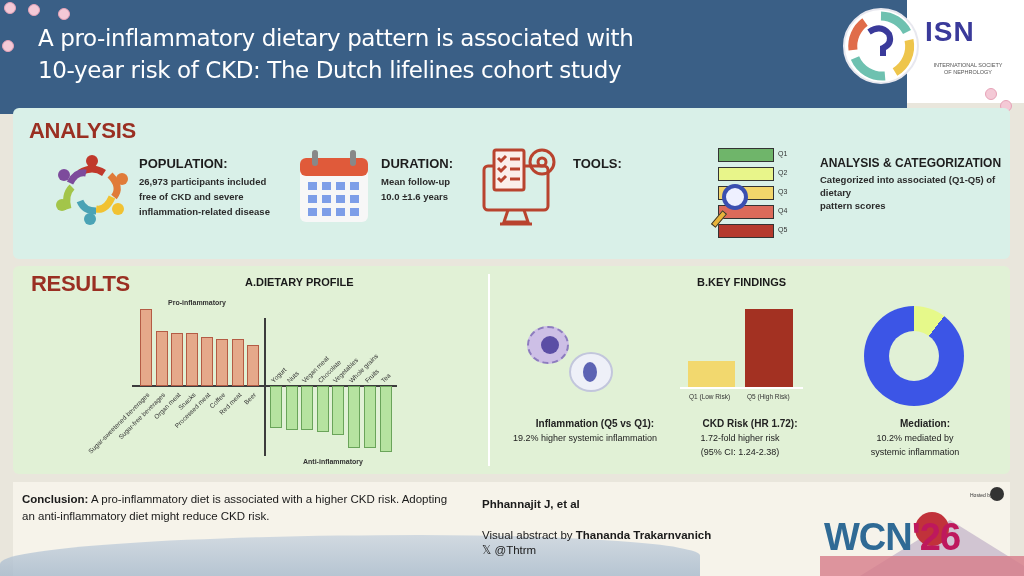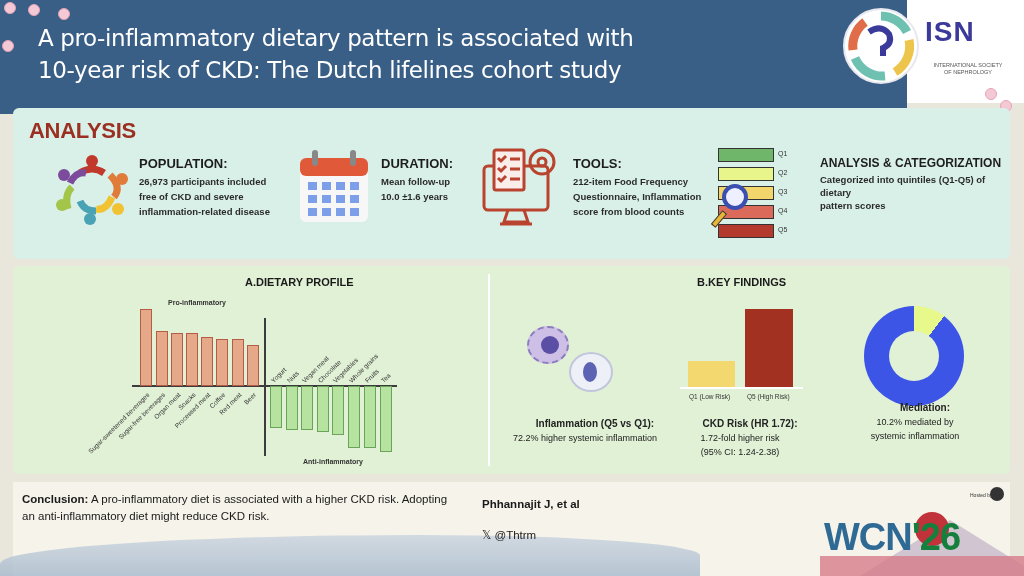--- a/index.html
+++ b/index.html
@@ -42,21 +42,21 @@
   .kf-label b { font-size: 10px; margin-left: 20px; }
   .cell { position: absolute; border-radius: 50%; }
 
   
   .footer { position: absolute; left: 13px; top: 482px; width: 997px; height: 94px; background: #f6f3ea; }
   .footer-wave { position: absolute; left: 0; top: 535px; width: 700px; height: 41px; background: linear-gradient(180deg,#c8d3de 0%, #a6b9cc 100%); border-radius: 60% 40% 0 0 / 70% 50% 0 0; opacity: 0.8; }
   .conclusion { position: absolute; left: 22px; top: 491px; width: 440px; font-size: 11.5px; line-height: 17px; color: #1a1a1a; }
   .authors { position: absolute; left: 482px; top: 498px; font-weight: bold; font-size: 11.5px; color: #1a1a1a; }
   .credit { position: absolute; left: 482px; top: 528px; font-size: 11.5px; color: #1a1a1a; line-height: 15px; }
   .wcn { position: absolute; left: 824px; top: 516px; font-size: 38px; font-weight: bold; letter-spacing: -1px; color: #2f6a95; }
-  .wcn span { color: #15803d; }
+  .wcn span { color: #be185d; }
   .fuji { position: absolute; left: 860px; top: 520px; width: 0; height: 0; border-left: 90px solid transparent; border-right: 90px solid transparent; border-bottom: 56px solid #b9a7c2; opacity: 0.6; }
   .sun { position: absolute; left: 915px; top: 512px; width: 34px; height: 34px; border-radius: 50%; background: #c1323b; }
   .pinkband { position: absolute; left: 820px; top: 556px; width: 204px; height: 20px; background: #d77c8a; opacity: 0.8; }
 </style>
 </head>
 <body>
 
 <div class="header">
   <div class="header-title">
     <div>A pro-inflammatory dietary pattern is associated with</div>
@@ -154,51 +154,47 @@
         <line x1="28" y1="13" x2="38" y2="13"></line>
           <line x1="28" y1="23" x2="38" y2="23"></line>
           <line x1="28" y1="33" x2="38" y2="33"></line>
         <circle cx="60" cy="16" r="12"></circle>
           <circle cx="60" cy="16" r="4"></circle>
       </g>
     </svg>
   </div>
   <div class="m-item" style="left:535px;top:48px">
     <div class="m-head">TOOLS:</div>
-    <div class="m-body">
-      <div>212-item Food Frequency</div>
-      <div>Questionnaire, Inflammation</div>
-      <div>score from blood counts</div>
-    </div>
   </div>
 
   <div class="m-item" style="left:680px;top:38px;width:82px;height:94px">
     <div style="position:absolute;left:0;top:2px;width:56px;height:14px;background:#6fb56a;border:1px solid #333"></div>
     <div style="position:absolute;left:0;top:21px;width:56px;height:14px;background:#e8f58a;border:1px solid #333"></div>
     <div style="position:absolute;left:0;top:40px;width:56px;height:14px;background:#f2d56b;border:1px solid #333"></div>
     <div style="position:absolute;left:0;top:59px;width:56px;height:14px;background:#dc6a5a;border:1px solid #333"></div>
     <div style="position:absolute;left:0;top:78px;width:56px;height:14px;background:#b53a2e;border:1px solid #333"></div>
     <div class="small-lab" style="left:60px;top:4px;font-weight:normal">Q1</div>
     <div class="small-lab" style="left:60px;top:23px;font-weight:normal">Q2</div>
     <div class="small-lab" style="left:60px;top:42px;font-weight:normal">Q3</div>
     <div class="small-lab" style="left:60px;top:61px;font-weight:normal">Q4</div>
     <div class="small-lab" style="left:60px;top:80px;font-weight:normal">Q5</div>
     <div style="position:absolute;left:4px;top:38px;width:26px;height:26px;border-radius:50%;border:4px solid #3a4fb0;background:#eef0ff"></div>
     <div style="position:absolute;left:-2px;top:64px;width:6px;height:18px;background:#e8b43a;transform:rotate(40deg);border:1px solid #333"></div>
   </div>
   <div class="m-item" style="left:782px;top:48px">
     <div class="m-head" style="font-size:12px">ANALYSIS &amp; CATEGORIZATION</div>
     <div class="m-body" style="line-height:13px">
-      <div>Categorized into quintiles (Q1-Q5) of dietary</div>
+      <div>Categorized into associated (Q1-Q5) of dietary</div>
       <div>pattern scores</div>
     </div>
   </div>
 </div>
 
 <div class="results">
+  <div class="section-title" style="left:18px;top:5px">RESULTS</div>
   <div class="chart-title" style="left:232px;top:10px">A.DIETARY PROFILE</div>
   <div class="small-lab" style="left:155px;top:33px">Pro-inflammatory</div>
   <div class="small-lab" style="left:290px;top:192px">Anti-inflammatory</div>
   <div class="chart-title" style="left:684px;top:10px">B.KEY FINDINGS</div>
 </div>
 
 <div>
   <div class="axis-h" style="left:132px;top:385px;width:265px"></div>
   <div class="axis-v" style="left:264px;top:318px;height:138px"></div>
 
@@ -243,49 +239,50 @@
 
 <div>
   <div class="cell" style="left:527px;top:326px;width:42px;height:38px;background:#cdbfe6;border:2px dashed #8d7cbf">
     <div style="position:absolute;left:12px;top:8px;width:18px;height:18px;border-radius:50%;background:#5b4ea5"></div>
   </div>
   <div class="cell" style="left:569px;top:352px;width:44px;height:40px;background:#eef0f8;border:2px solid #c2c6dc">
     <div style="position:absolute;left:12px;top:8px;width:14px;height:20px;border-radius:50%;background:#5c63b3"></div>
   </div>
   <div class="kf-label" style="left:495px;top:417px;width:180px">
     <div><b>Inflammation (Q5 vs Q1):</b></div>
-    <div>72.2% higher systemic inflammation</div>
+    <div>19.2% higher systemic inflammation</div>
   </div>
 
   <div style="position:absolute;left:688px;top:361px;width:47px;height:26px;background:#f2d86e"></div>
   <div style="position:absolute;left:745px;top:309px;width:48px;height:78px;background:#a33122"></div>
   <div style="position:absolute;left:680px;top:387px;width:123px;height:2px;background:#ffffff"></div>
   <div class="small-lab" style="left:689px;top:393px;font-weight:normal;font-size:6.5px">Q1 (Low Risk)</div>
   <div class="small-lab" style="left:747px;top:393px;font-weight:normal;font-size:6.5px">Q5 (High Risk)</div>
   <div class="kf-label" style="left:680px;top:417px;width:120px">
     <div><b>CKD Risk (HR 1.72):</b></div>
     <div>1.72-fold higher risk</div>
     <div>(95% CI: 1.24-2.38)</div>
   </div>
 
   <div style="position:absolute;left:864px;top:306px;width:100px;height:100px;border-radius:50%;background:conic-gradient(#e6f98a 0deg 37deg, #3c55e6 37deg 360deg)">
     <div style="position:absolute;left:25px;top:25px;width:50px;height:50px;border-radius:50%;background:#e1f1d6"></div>
   </div>
-  <div class="kf-label" style="left:855px;top:401px;width:120px">
+  <div class="kf-label" style="left:855px;top:417px;width:120px">
     <div><b>Mediation:</b></div>
     <div>10.2% mediated by</div>
     <div>systemic inflammation</div>
   </div>
 </div>
 
 <div class="footer"></div>
 <div class="footer-wave"></div>
 <div class="conclusion"><b>Conclusion:</b><span> A pro-inflammatory diet is associated with a higher CKD risk. Adopting an anti-inflammatory diet might reduce CKD risk.</span></div>
 <div class="authors">Phhannajit J, et al</div>
 <div class="credit">
+  <div><span>Visual abstract by </span><b>Thananda Trakarnvanich</b></div>
   <div><span>𝕏 </span><span>@Thtrm</span></div>
 </div>
 <div class="fuji"></div>
 <div class="sun"></div>
 <div class="pinkband"></div>
 <div class="wcn"><span style="color:#2f6a95">WCN</span><span>'26</span></div>
 <div class="small-lab" style="left:970px;top:492px;font-size:5px;font-weight:normal">Hosted by</div>
 <div style="position:absolute;left:990px;top:487px;width:14px;height:14px;border-radius:50%;background:#333"></div>
 
 </body></html>

